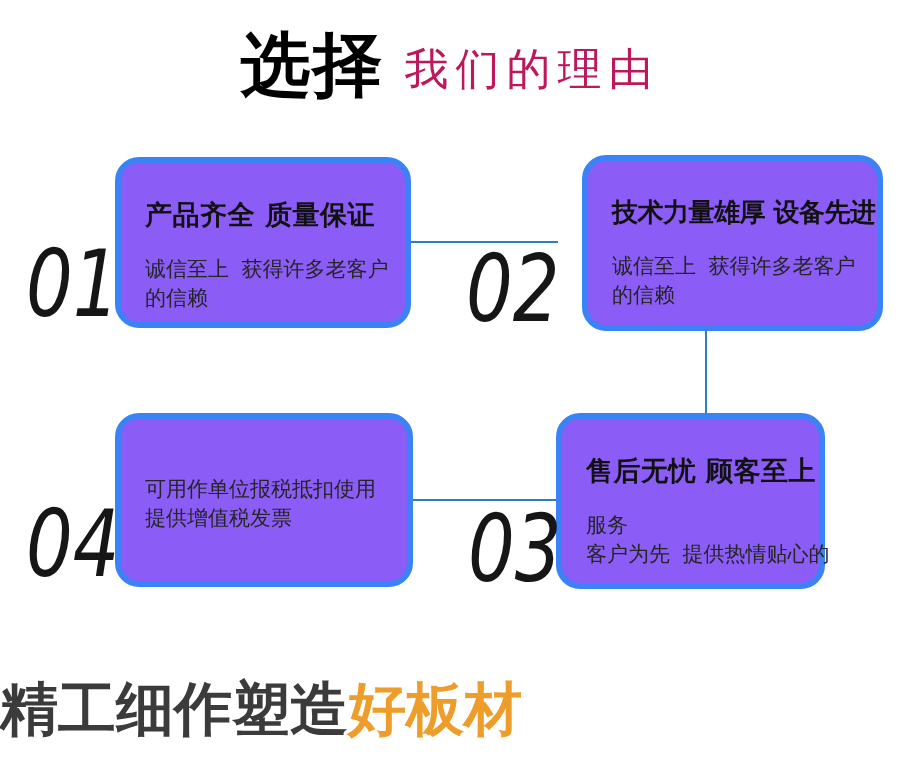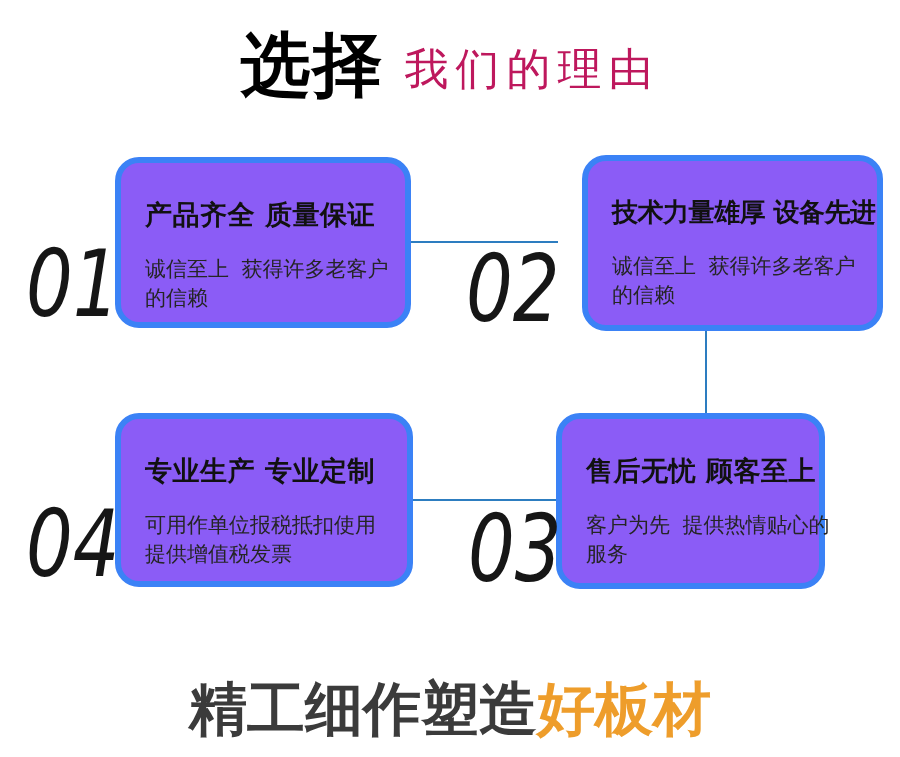--- a/index.html
+++ b/index.html
@@ -56,21 +56,21 @@
     white-space:nowrap;
   }
   .num-1 { left:26px;  top:239px; }
   .num-2 { left:466px; top:244px; }
   .num-3 { left:468px; top:504px; }
   .num-4 { left:26px;  top:499px; }
 
   
   .bottom-heading {
     position:absolute; left:0; top:678px; width:100%;
-    text-align:center; font-size:58px; line-height:1.1; font-weight:bold;
+    text-align:left; font-size:58px; line-height:1.1; font-weight:bold;
     white-space:nowrap;
   }
   .bh-dark   { color:#3b3b3b; }
   .bh-accent { color:#ee9d2b; }
 </style>
 </head>
 <body>
 
 <div class="canvas">
 
@@ -97,28 +97,27 @@
     <p class="card-desc">
       <span class="dline">诚信至上 获得许多老客户</span>
       <span class="dline">的信赖</span>
     </p>
   </section>
   <div class="num num-2">02</div>
 
   <section class="card card-3">
     <h2 class="card-title">售后无忧 顾客至上</h2>
     <p class="card-desc">
+      <span class="dline">服务</span>
       <span class="dline">客户为先 提供热情贴心的</span>
-      <span class="dline">服务</span>
     </p>
   </section>
   <div class="num num-3">03</div>
 
   <section class="card card-4">
-    <h2 class="card-title">专业生产 专业定制</h2>
     <p class="card-desc">
       <span class="dline">可用作单位报税抵扣使用</span>
       <span class="dline">提供增值税发票</span>
     </p>
   </section>
   <div class="num num-4">04</div>
 
   <div class="bottom-heading">
     <span class="bh-dark">精工细作塑造</span><span class="bh-accent">好板材</span>
   </div>

